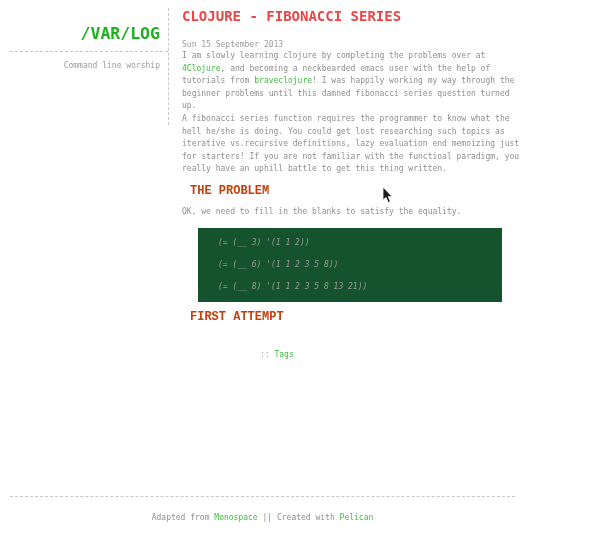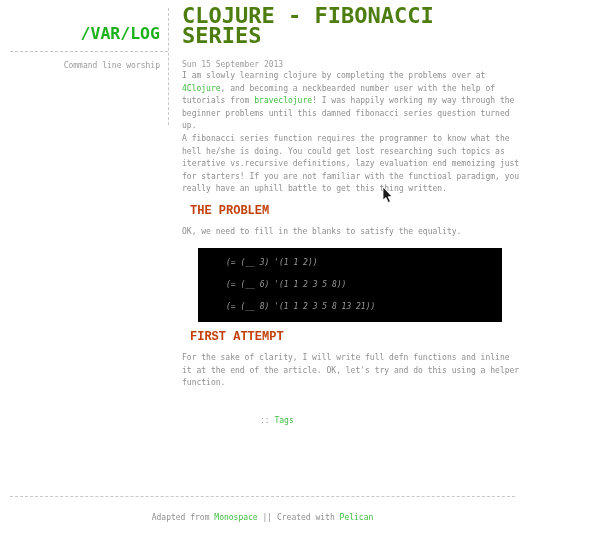--- a/index.html
+++ b/index.html
@@ -26,43 +26,43 @@
     color: #1cb21c; border-bottom: 1px dashed #c8c8c8; margin-top: 16px;
   }
   .site-subtitle {
     text-align: right; padding-right: 8px; margin-top: 9px;
     font-size: 8px; line-height: 10px; color: #9c9c9c;
   }
 
   
   .main { margin-left: 13px; width: 360px; }
   .article-title {
-    margin: 6px 0 14px 0; font-size: 22px; font-weight: bold;
-    line-height: 20px; color: #4d7c0f;
+    margin: 6px 0 14px 0; font-size: 14px; font-weight: bold;
+    line-height: 20px; color: #ef4444;
   }
   .date { margin-top: 13px; font-size: 8px; line-height: 10px; color: #9c9c9c; }
   p.body {
     margin: 0; font-size: 8px; line-height: 12.6px;
     color: #8f8f8f; white-space: pre;
   }
   .p1 { margin-top: 10px; height: 63px; }
   .p2 { margin-top: 5px; height: 63px; }
   .lead { margin-top: 8px; height: 13px; }
   .p3 { margin-top: 16px; height: 38px; }
   .p4 { margin-top: 7px; height: 38px; }
   h2.section {
     margin: 8px; font-size: 12px; font-weight: bold;
     line-height: 14px; color: #c2410c; font-family: Liberation Mono, monospace;
   }
   .h2a { margin-top: 9px; }
   .h2b { margin-top: 15px; }
   pre.code {
     margin: 9px 0 0 16px; width: 304px;
-    padding: 9px 10px 10px 28px;
-    background: #000000;
+    padding: 9px 10px 10px 20px;
+    background: #14532d;
     font-size: 8px; line-height: 11px; font-style: italic;
     color: #9a9a9a; white-space: pre;
     font-family: "DejaVu Sans Mono", "Liberation Mono", monospace;
   }
   .tags-row { margin: 26px 0 0 78px; font-size: 8px; line-height: 10px; color: #9c9c9c; }
   a.green-link { color: #3fbc3f; text-decoration: none; cursor: pointer; }
 
   
   .footer-rule { border: 0; border-top: 1px dashed #c8c8c8; margin: 15px 0 0 0; }
   .footer {
@@ -82,21 +82,21 @@
     <div class="sidebar">
       <div class="site-title">/VAR/LOG</div>
       <div class="site-subtitle">Command line worship</div>
     </div>
 
     <div class="main">
       <h1 class="article-title">CLOJURE - FIBONACCI SERIES</h1>
       <div class="date">Sun 15 September 2013</div>
 
       <p class="body p1"><span>I am slowly learning clojure by completing the problems over at
-</span><a class="green-link">4Clojure</a><span>, and becoming a neckbearded number user with the help of
+</span><a class="green-link">4Clojure</a><span>, and becoming a neckbearded emacs user with the help of
 tutorials from </span><a class="green-link">braveclojure</a><span>! I was happily working my way through the
 beginner problems until this damned fibonacci series question turned
 up.</span></p>
 
       <p class="body p2">A fibonacci series function requires the programmer to know what the
 hell he/she is doing. You could get lost researching such topics as
 iterative vs.recursive definitions, lazy evaluation end memoizing just
 for starters! If you are not familiar with the functioal paradigm, you
 really have an uphill battle to get this thing written.</p>
 
@@ -104,23 +104,20 @@
       <p class="body lead">OK, we need to fill in the blanks to satisfy the equality.</p>
 
       <pre class="code">(= (__ 3) '(1 1 2))
 
 (= (__ 6) '(1 1 2 3 5 8))
 
 (= (__ 8) '(1 1 2 3 5 8 13 21))</pre>
 
 
       <h2 class="section h2b">FIRST ATTEMPT</h2>
-      <p class="body p4">For the sake of clarity, I will write full defn functions and inline
-it at the end of the article. OK, let's try and do this using a helper
-function.</p>
 
       <div class="tags-row"><span>:: </span><a class="green-link">Tags</a></div>
     </div>
   </div>
 
   <hr class="footer-rule">
 
   <div class="footer"><span>Adapted from </span><a class="green-link">Monospace</a><span> || </span><span>Created with </span><a class="green-link">Pelican</a></div>
 </div>
 

